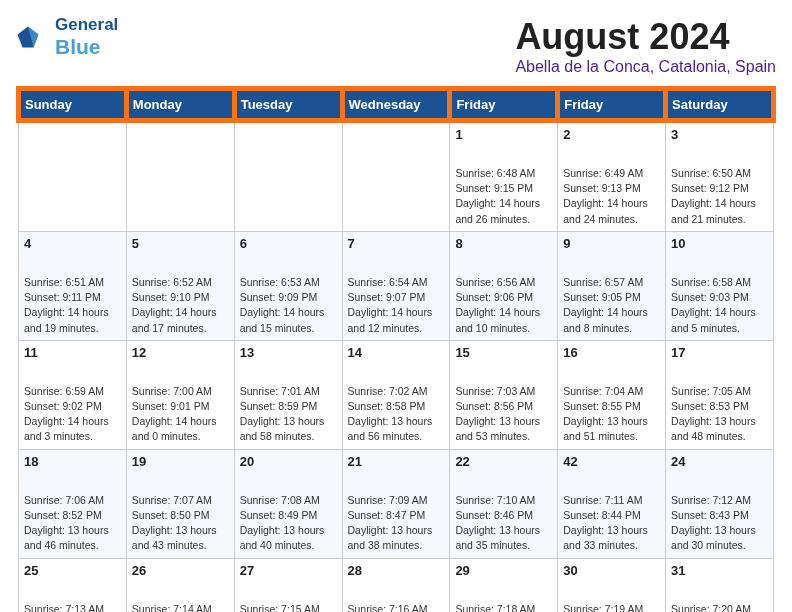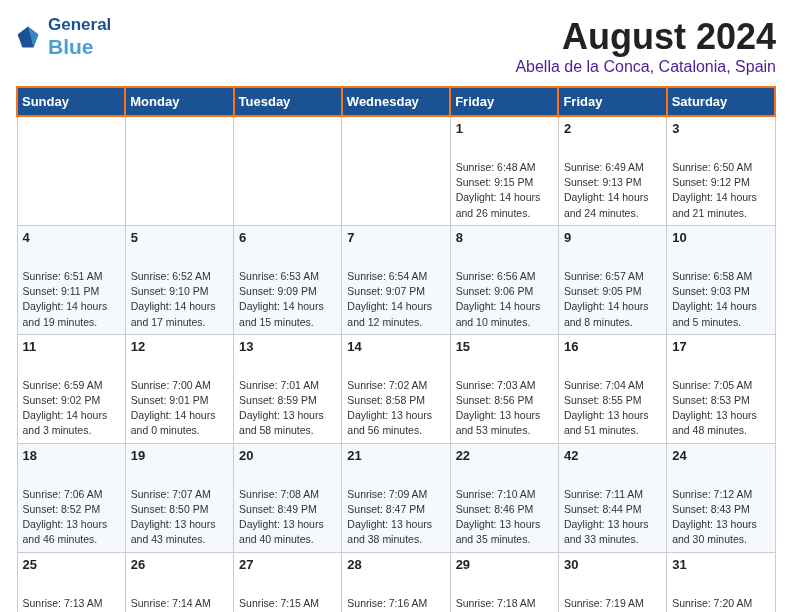--- a/index.html
+++ b/index.html
@@ -12,28 +12,28 @@
     }
     .header-area {
       display: flex;
       justify-content: space-between;
       align-items: flex-start;
       margin-bottom: 10px;
     }
     .logo {
       display: flex;
       align-items: center;
-      gap: 8px;
+      gap: 15px;
     }
     .logo-icon {
       width: 24px;
       height: 24px;
     }
     .title-area {
-      text-align: right;
+      text-align: left;
     }
     .month-title {
       font-size: 36px;
       font-weight: bold;
       color: #222;
     }
     .location-title {
       font-size: 16px;
       color: #4c1d95;
     }
@@ -41,21 +41,21 @@
       width: 100%;
       border-collapse: collapse;
       font-size: 11px;
     }
     .calendar-table th {
       background: #1a5294;
       color: #fff;
       padding: 6px 4px;
       text-align: left;
       font-size: 13px;
-      border: 2px solid #f97316;
+      border: 5px solid #f97316;
     }
     .calendar-table td {
       border: 1px solid #ccc;
       vertical-align: top;
       padding: 4px 5px;
       height: 85px;
       width: 14.28%;
       background: #fff;
     }
     .calendar-table tr:nth-child(even) td {

